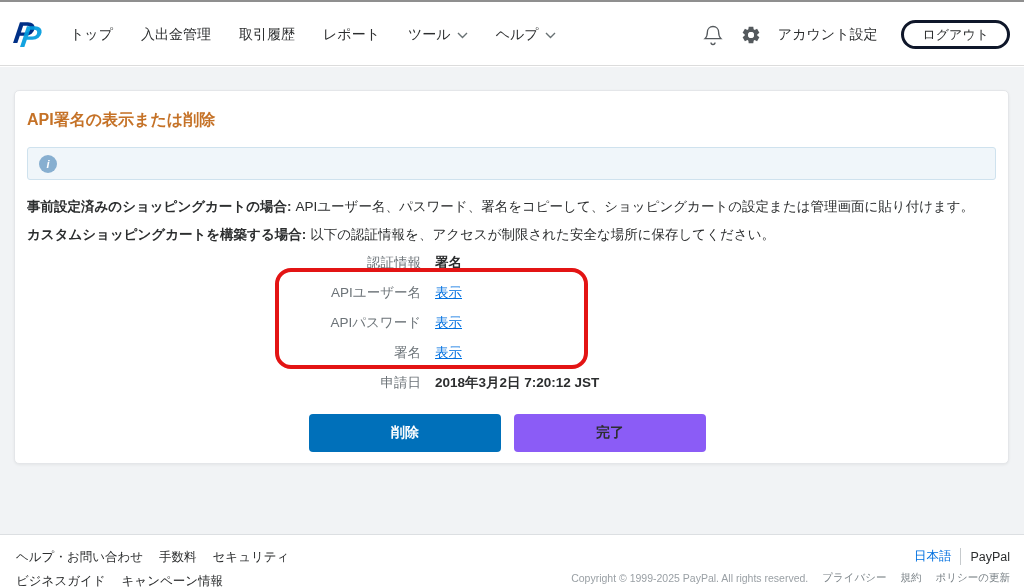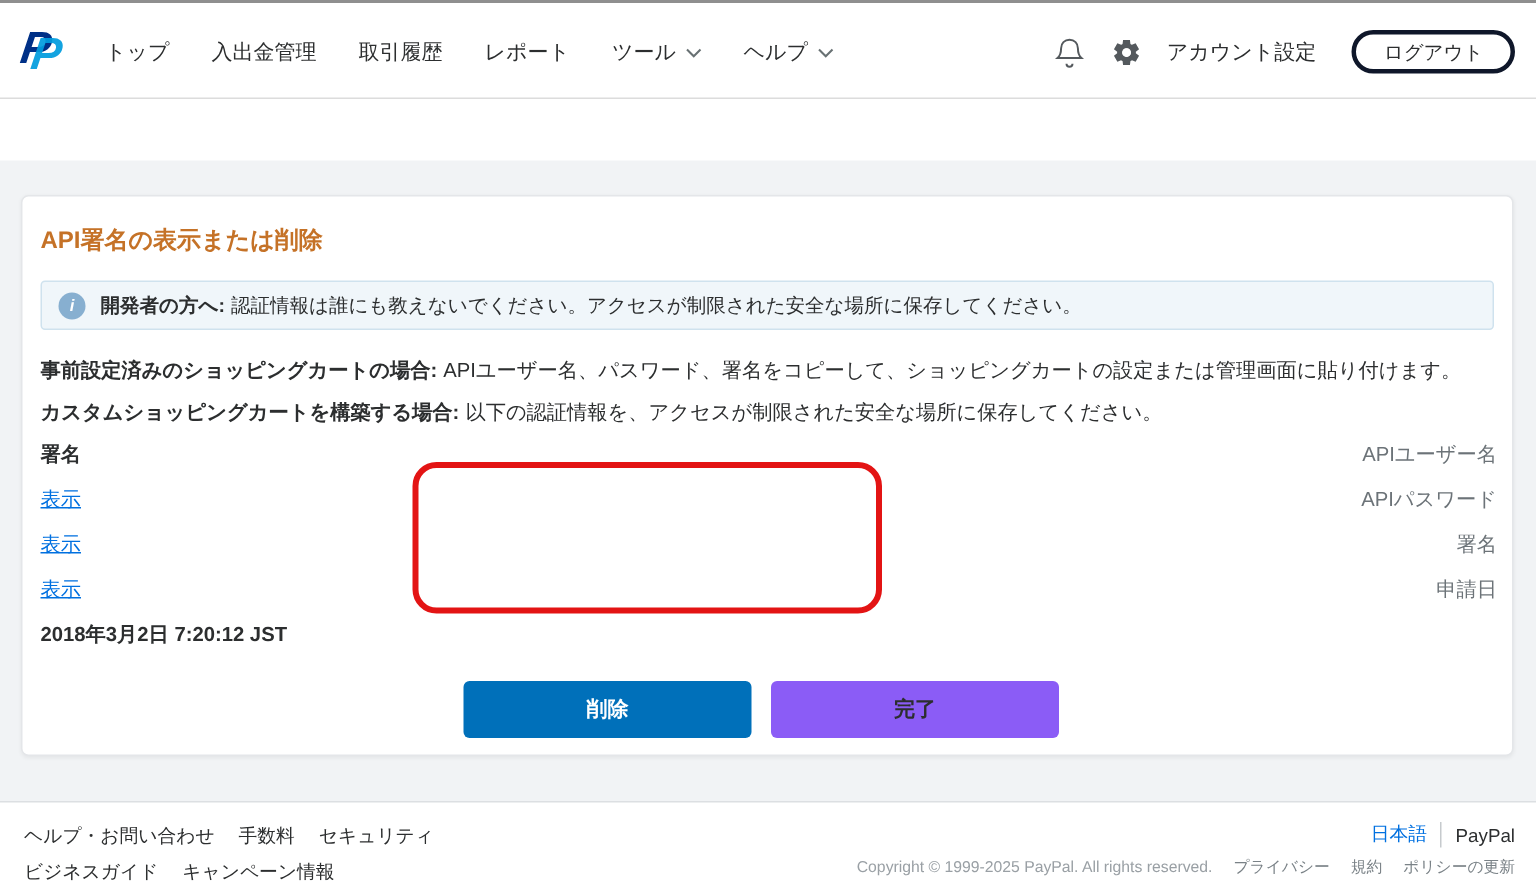--- a/index.html
+++ b/index.html
@@ -24,21 +24,21 @@
   .nav-items{display:flex;align-items:center;list-style:none;gap:28px;}
   .nav-item{font-size:14px;color:var(--text-dark);cursor:pointer;display:flex;align-items:center;gap:6px;white-space:nowrap;}
   .caret{display:inline-block;margin-top:2px;}
   .nav-spacer{flex:1;}
   .nav-right{display:flex;align-items:center;gap:16px;}
   .icon-btn{width:22px;height:22px;display:flex;align-items:center;justify-content:center;cursor:pointer;}
   .account-label{font-size:14px;color:var(--text-dark);cursor:pointer;white-space:nowrap;}
   .logout-btn{margin-left:8px;height:29px;padding:0 18px;border:3px solid #0f172a;border-radius:15px;background:#fff;color:var(--text-dark);font-size:13px;cursor:pointer;white-space:nowrap;font-family:inherit;}
 
   
-  .content-bg{position:absolute;top:65px;left:0;width:1024px;height:467px;background:var(--page-bg);margin-top:40px;}
+  .content-bg{position:absolute;top:65px;left:0;width:1024px;height:467px;background:var(--page-bg);}
 
   
   .card{position:absolute;left:14px;top:23px;width:995px;height:374px;background:#fff;border:1px solid #e4e6e9;border-radius:5px;box-shadow:0 1px 3px rgba(0,0,0,.06);}
   .card-title{position:absolute;left:12px;top:19px;font-size:16px;font-weight:bold;color:var(--title-orange);}
   .notice{position:absolute;left:12px;right:12px;top:56px;height:33px;background:#f0f6fa;border:1px solid #cfe2ee;border-radius:3px;display:flex;align-items:center;padding:0 11px;gap:10px;}
   .info-icon{flex:0 0 auto;width:18px;height:18px;border-radius:50%;background:#87afd0;color:#fff;font-size:11px;font-weight:bold;display:flex;align-items:center;justify-content:center;font-style:italic;}
   .notice-text{font-size:13px;color:var(--text-dark);white-space:nowrap;overflow:hidden;}
   .notice-text b{margin-right:4px;}
   .para{position:absolute;left:12px;right:12px;font-size:13.5px;color:var(--text-dark);white-space:nowrap;overflow:hidden;}
   .para b{margin-right:4px;}
@@ -135,33 +135,31 @@
     </div>
   </header>
 
   <div class="content-bg">
 
     <section class="card">
       <h1 class="card-title">API署名の表示または削除</h1>
 
       <div class="notice">
         <span class="info-icon">i</span>
-        <span class="notice-text">
-          <b>開発者の方へ:</b><span>認証情報は誰にも教えないでください。アクセスが制限された安全な場所に保存してください。</span>
-        </span>
       </div>
 
       <p class="para para-1">
         <b>事前設定済みのショッピングカートの場合:</b><span>APIユーザー名、パスワード、署名をコピーして、ショッピングカートの設定または管理画面に貼り付けます。</span>
       </p>
       <p class="para para-2">
         <b>カスタムショッピングカートを構築する場合:</b><span>以下の認証情報を、アクセスが制限された安全な場所に保存してください。</span>
       </p>
 
       <div class="cred-table">
+        <div class="cred-cell cred-label">認証情報</div>
         <div class="cred-cell cred-head-value">署名</div>
 
         <div class="cred-cell cred-label">APIユーザー名</div>
         <div class="cred-cell">
             <a class="show-link">表示</a>
           </div>
 
         <div class="cred-cell cred-label">APIパスワード</div>
         <div class="cred-cell">
             <a class="show-link">表示</a>

